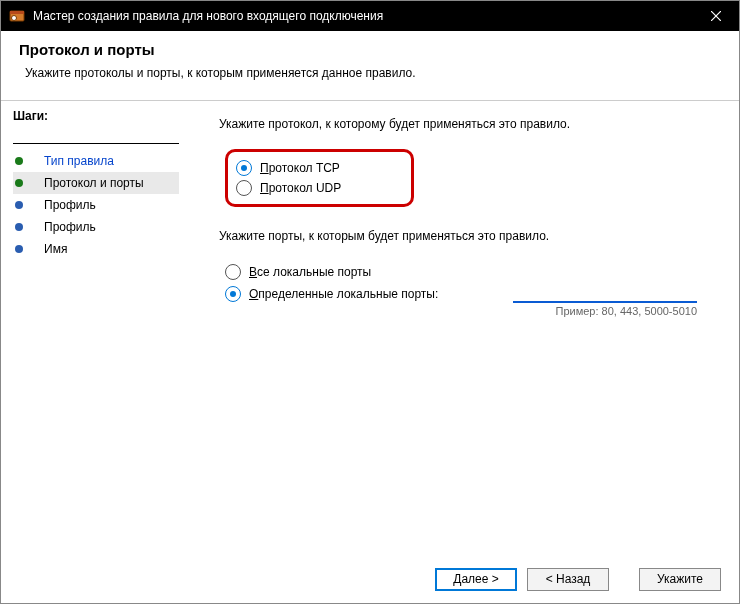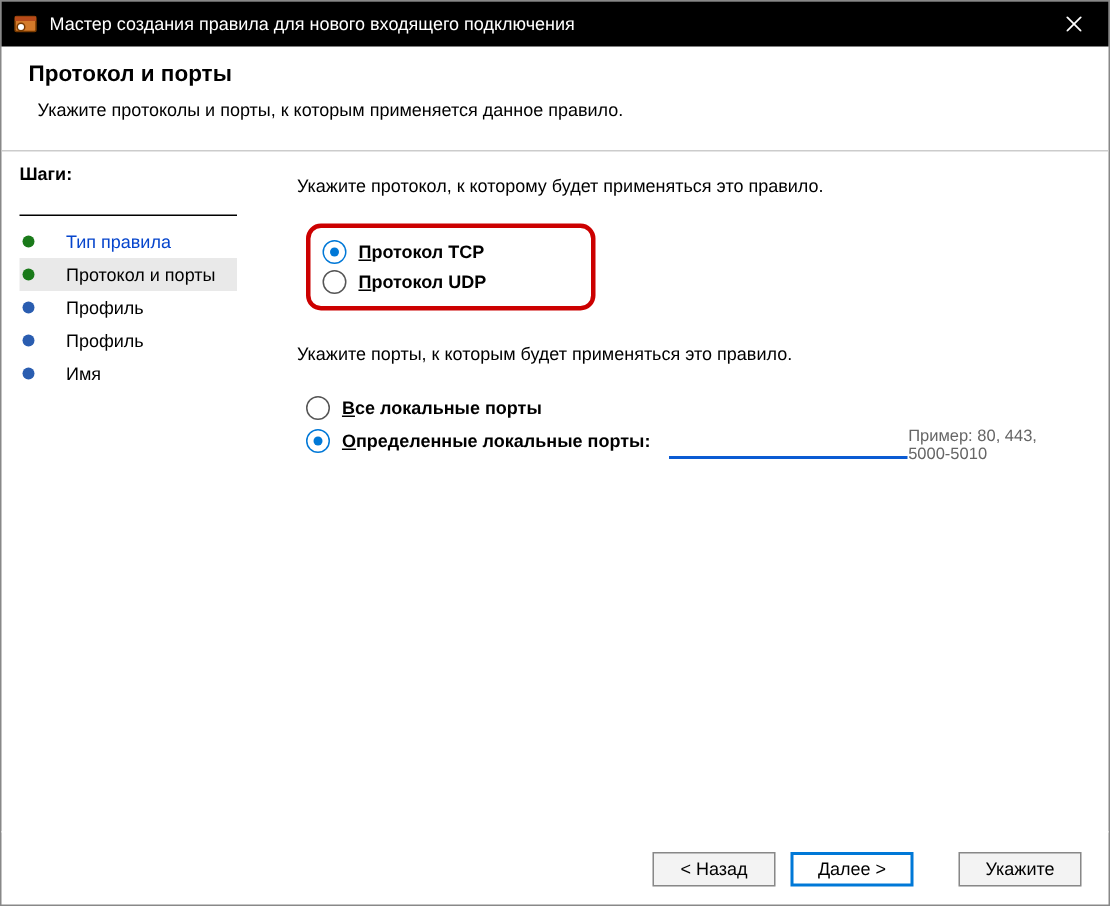--- a/index.html
+++ b/index.html
@@ -23,25 +23,25 @@
   .step.done a{color:#0645cc;text-decoration:none}
   .content{flex:1;padding:12px 20px 12px 28px;box-sizing:border-box;display:flex;flex-direction:column}
   .content-inner{flex:1}
   .instr{margin:4px 0 18px 0}
   .radio-block{margin:0 0 0 6px}
   .radio-block.highlight{border:3px solid #c00;border-radius:10px;padding:6px 70px 6px 8px;display:inline-block;margin-bottom:18px}
   .radio-row{display:flex;align-items:center;gap:8px;padding:2px 0}
   .radio{width:14px;height:14px;border:1px solid #555;border-radius:50%;display:flex;align-items:center;justify-content:center;background:#fff}
   .radio.checked{border-color:#0078d7}
   .radio.checked::after{content:"";width:6px;height:6px;border-radius:50%;background:#0078d7}
-  .radio-label{font-weight:700}
+  .radio-label{font-weight:400}
   .radio-label .ul{text-decoration:underline}
   .ports-section{margin-top:2px}
   .ports-row{display:flex;align-items:center;gap:8px;padding:3px 0}
-  .ports-input-wrap{display:flex;flex-direction:row;align-items:center;margin-left:8px}
+  .ports-input-wrap{display:flex;flex-direction:column;align-items:flex-end;margin-left:8px}
   .ports-input{width:180px;height:18px;border:none;border-bottom:2px solid #0a5bd3;background:#fff;padding:0 2px;font-size:12px}
   .hint{color:#666;font-size:11px;margin-top:2px}
   .port-line{display:flex;align-items:flex-start}
   .port-label-col{width:280px}
   .footer{height:48px;border-top:1px solid #fff;display:flex;align-items:center;justify-content:flex-end;padding:0 18px;gap:10px}
   .btn{min-width:82px;height:23px;border:1px solid #888;background:#f3f3f3;font-size:12px;display:flex;align-items:center;justify-content:center;cursor:default;padding:0 8px;box-sizing:border-box}
   .btn.default{border:2px solid #0078d7;background:#fff}
   .spacer{width:10px}
 </style>
 </head>
@@ -132,19 +132,19 @@
             </div>
           </div>
         </div>
 
       </div>
     </div>
 
   </div>
 
   <div class="footer">
+    <div class="btn default">Далее &gt;</div>
     <div class="btn">&lt; Назад</div>
-    <div class="btn default">Далее &gt;</div>
     <div class="spacer"></div>
     <div class="btn">Укажите</div>
   </div>
 
 </div>
 
 </body></html>

